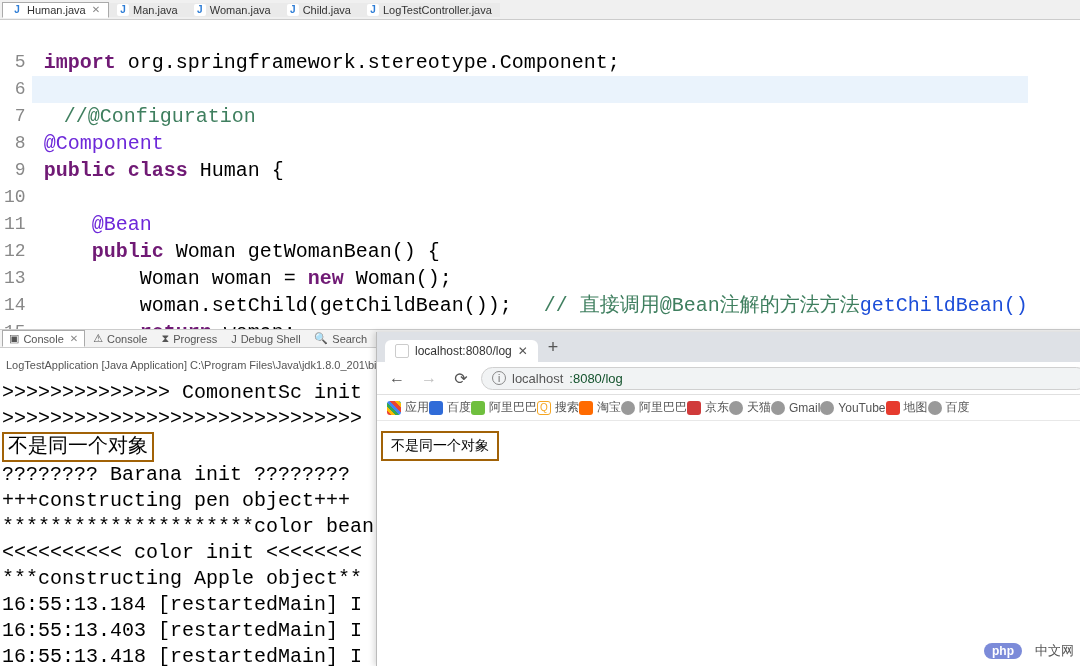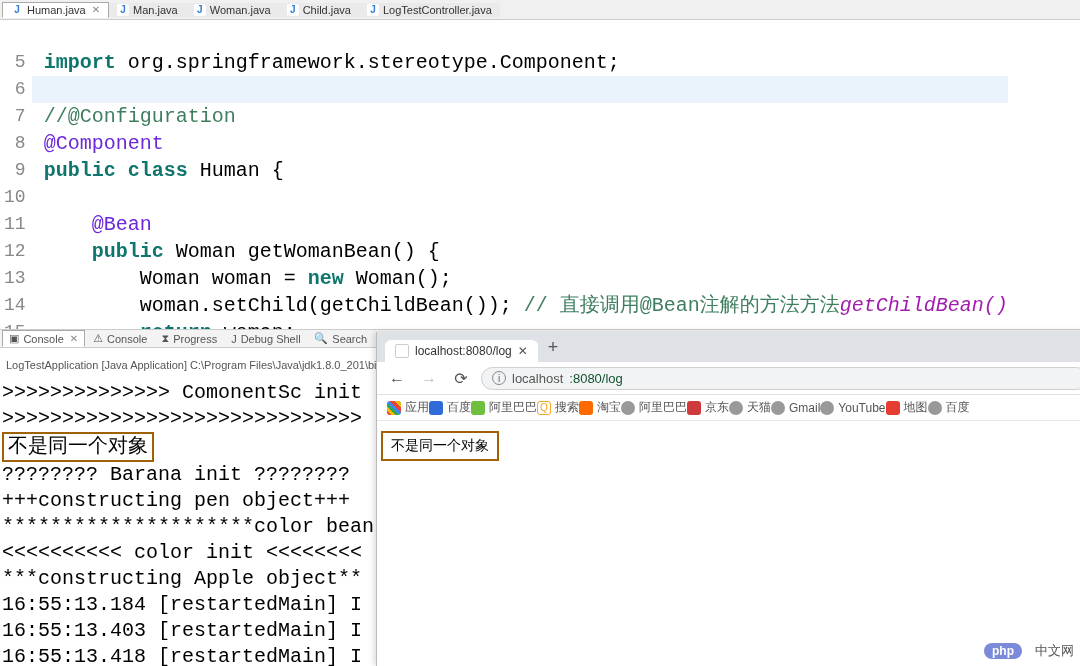--- a/index.html
+++ b/index.html
@@ -65,29 +65,29 @@
     padding: 2px 6px 2px 4px;
     background: #fff;
     user-select: none;
     font-size: 18px;
     white-space: pre;
   }
   .code {
     padding: 2px 0;
     white-space: pre;
   }
-  .kw { color: #0f766e; font-weight: bold; }
-  .comment { color: #3f7f5f; }
+  .kw { color: #701a75; font-weight: bold; }
+  .comment { color: #3f7f5f; margin-left: 20px; }
   .ann { color: #6d28d9; }
   .current-line-bg {
     display:inline-block;
     background:#eaf3fc;
     width:100%;
   }
-  .hl-getChildBean { color:#a21caf;font-style:italic; }
+  .hl-getChildBean { color:#1d4ed8; }
 
   
   .views-tabs {
     display:flex;
     align-items:center;
     height:18px;
     font-size:11px;
     background:#f3f3f3;
     border-bottom:1px solid #ccc;
     padding-left:2px;

